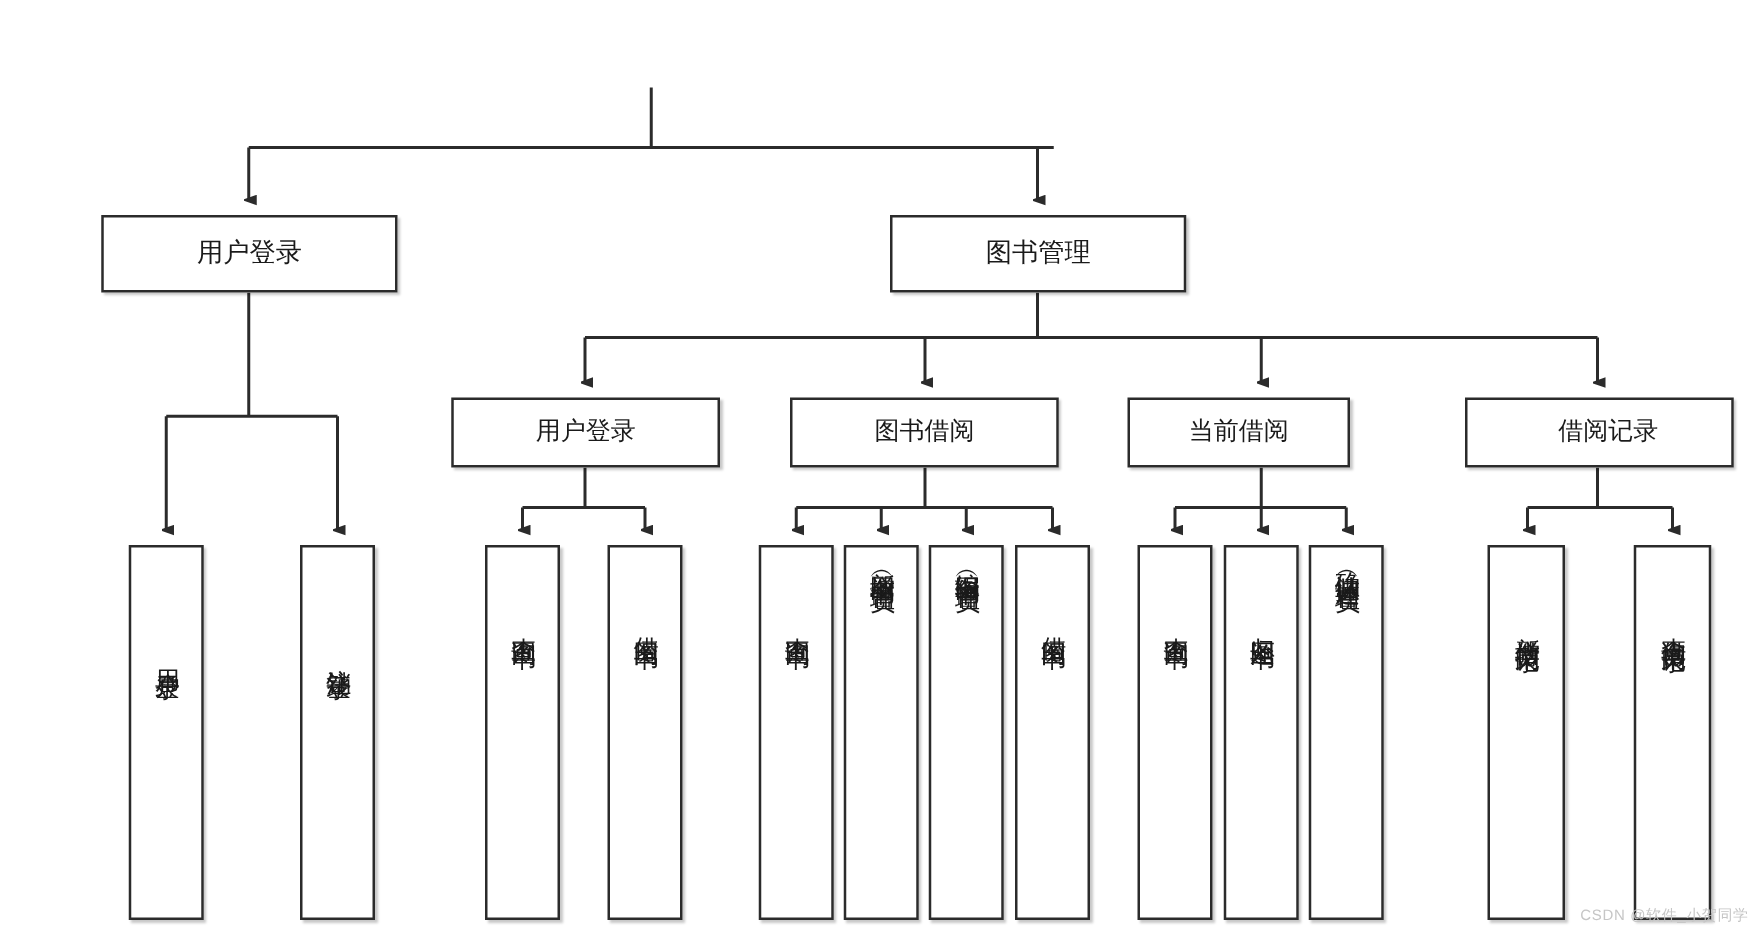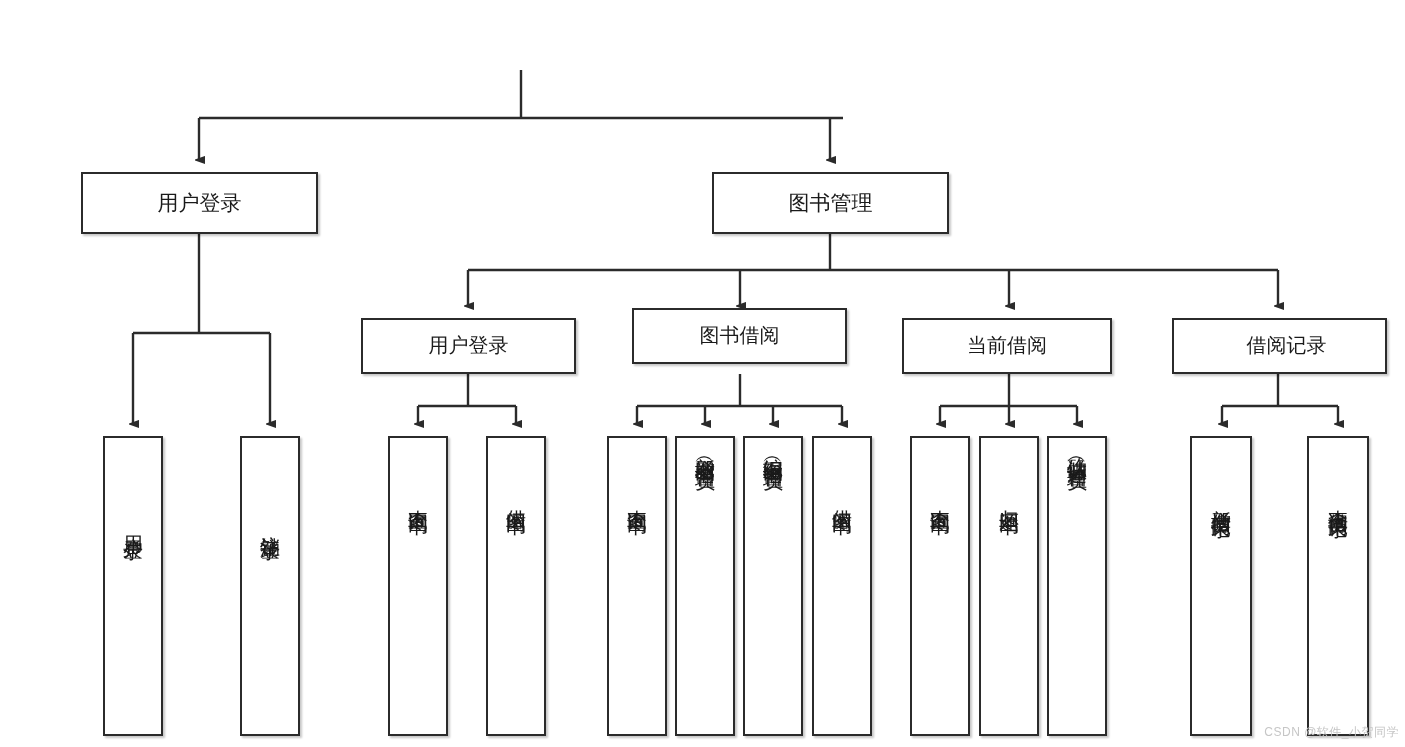--- a/index.html
+++ b/index.html
@@ -118,24 +118,24 @@
   <div class="node lvl2" style="left:81px;top:172px;width:237px;height:62px;">
     <span class="lbl">用户登录</span>
   </div>
   <div class="node lvl2" style="left:712px;top:172px;width:237px;height:62px;">
     <span class="lbl">图书管理</span>
   </div>
 
   <div class="node lvl3" style="left:361px;top:318px;width:215px;height:56px;">
     <span class="lbl">用户登录</span>
   </div>
-  <div class="node lvl3" style="left:632px;top:308px;width:215px;height:56px;">
+  <div class="node lvl3" style="left:632px;top:318px;width:215px;height:56px;">
     <span class="lbl">图书借阅</span>
   </div>
-  <div class="node lvl3" style="left:902px;top:318px;width:210px;height:56px;">
+  <div class="node lvl3" style="left:902px;top:318px;width:178px;height:56px;">
     <span class="lbl">当前借阅</span>
   </div>
   <div class="node lvl3" style="left:1172px;top:318px;width:215px;height:56px;padding-left:14px;">
     <span class="lbl">借阅记录</span>
   </div>
 
   <div class="node leaf low" style="left:103px;top:436px;width:60px;height:300px;">
     <span class="lbl">用户登录</span>
   </div>
   <div class="node leaf low" style="left:240px;top:436px;width:60px;height:300px;">

